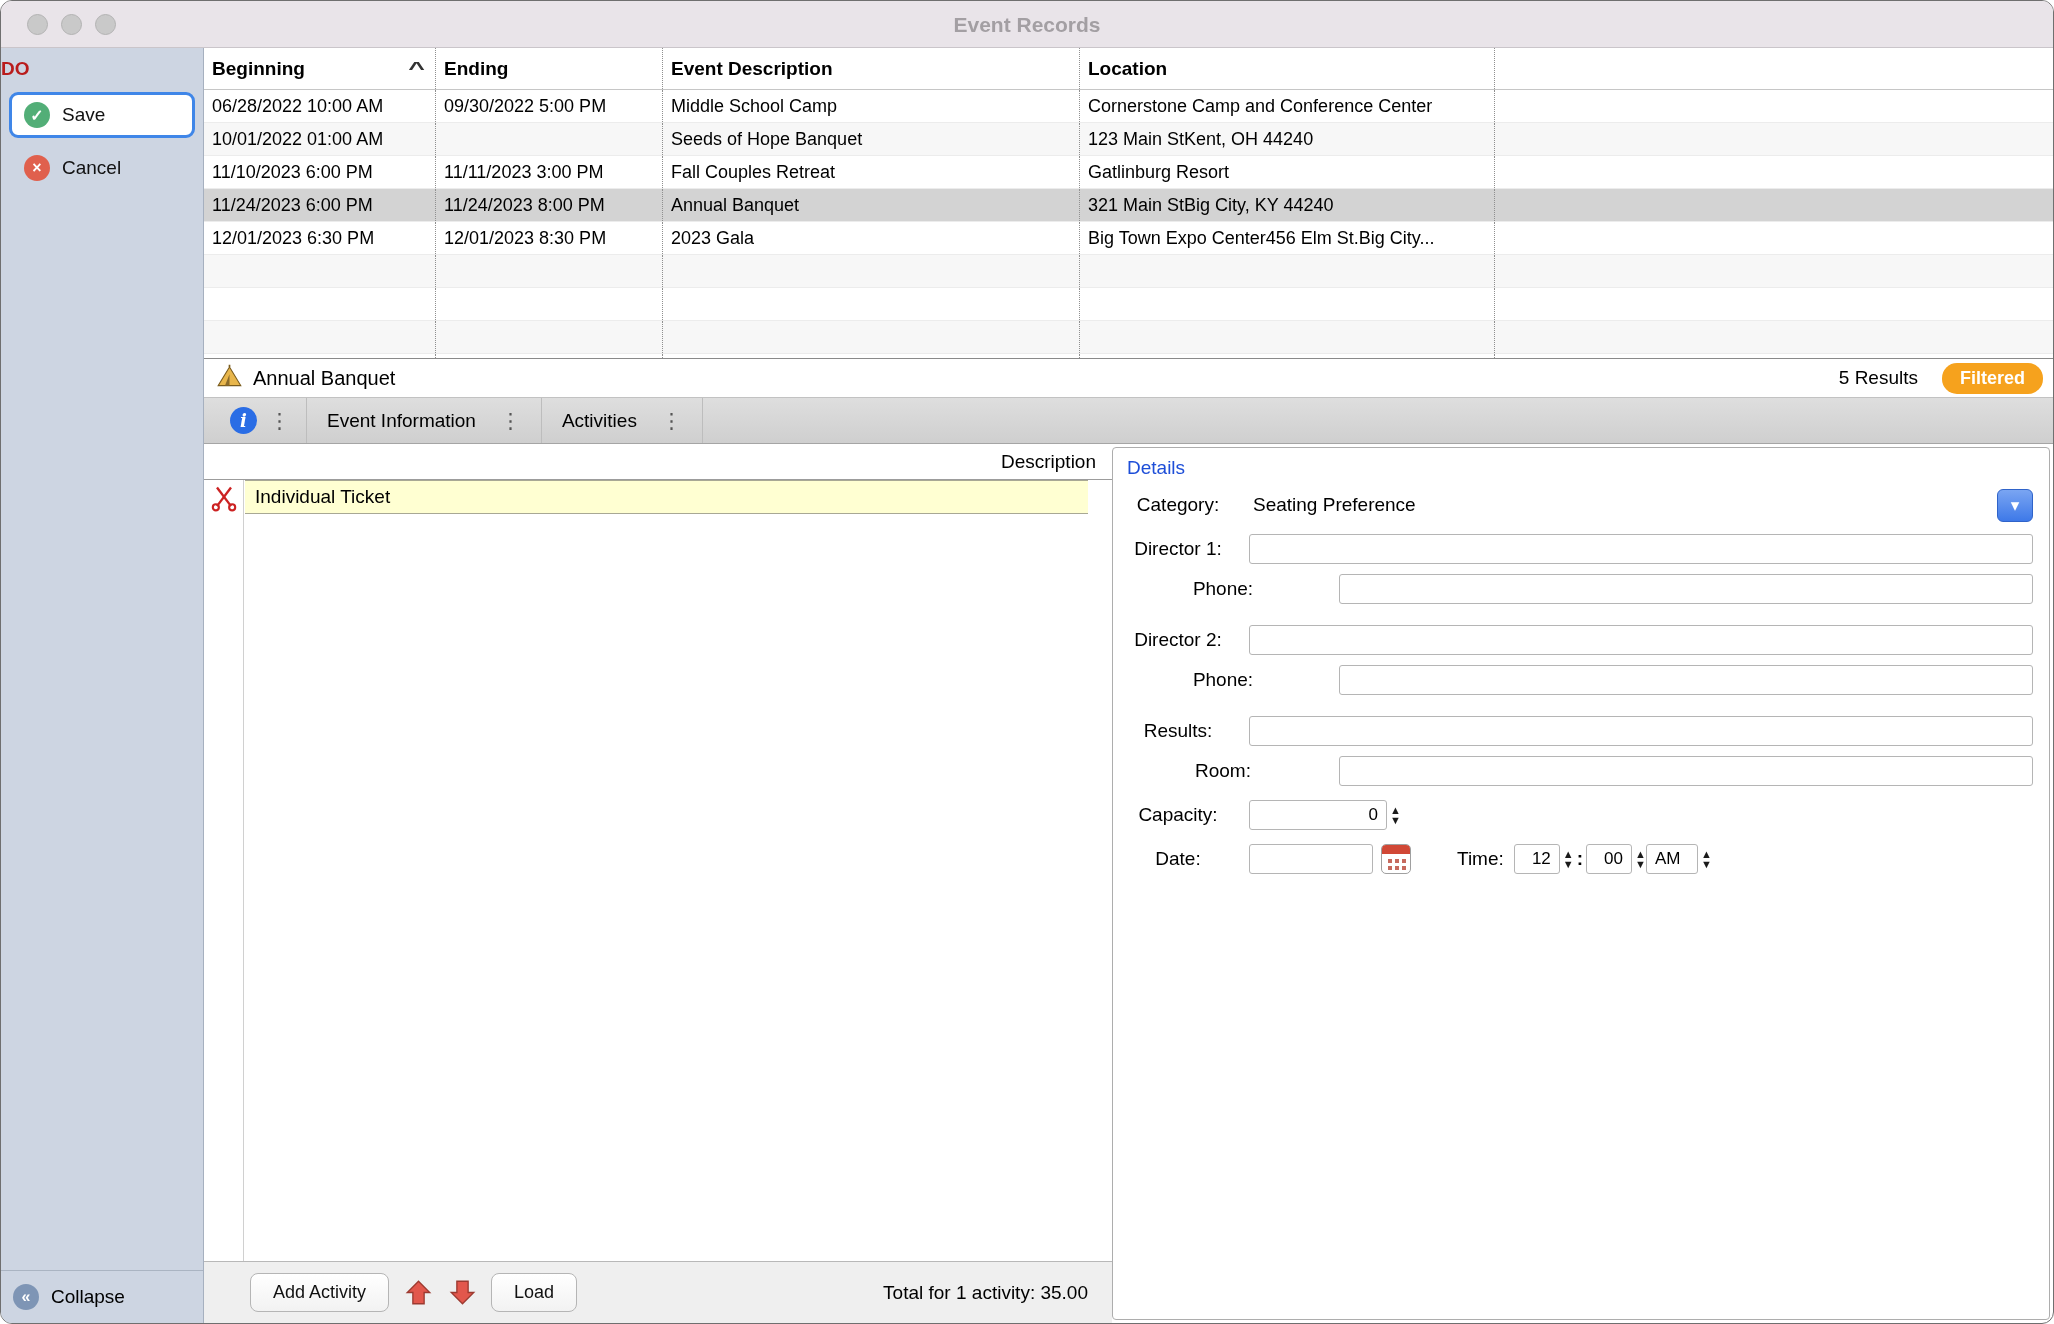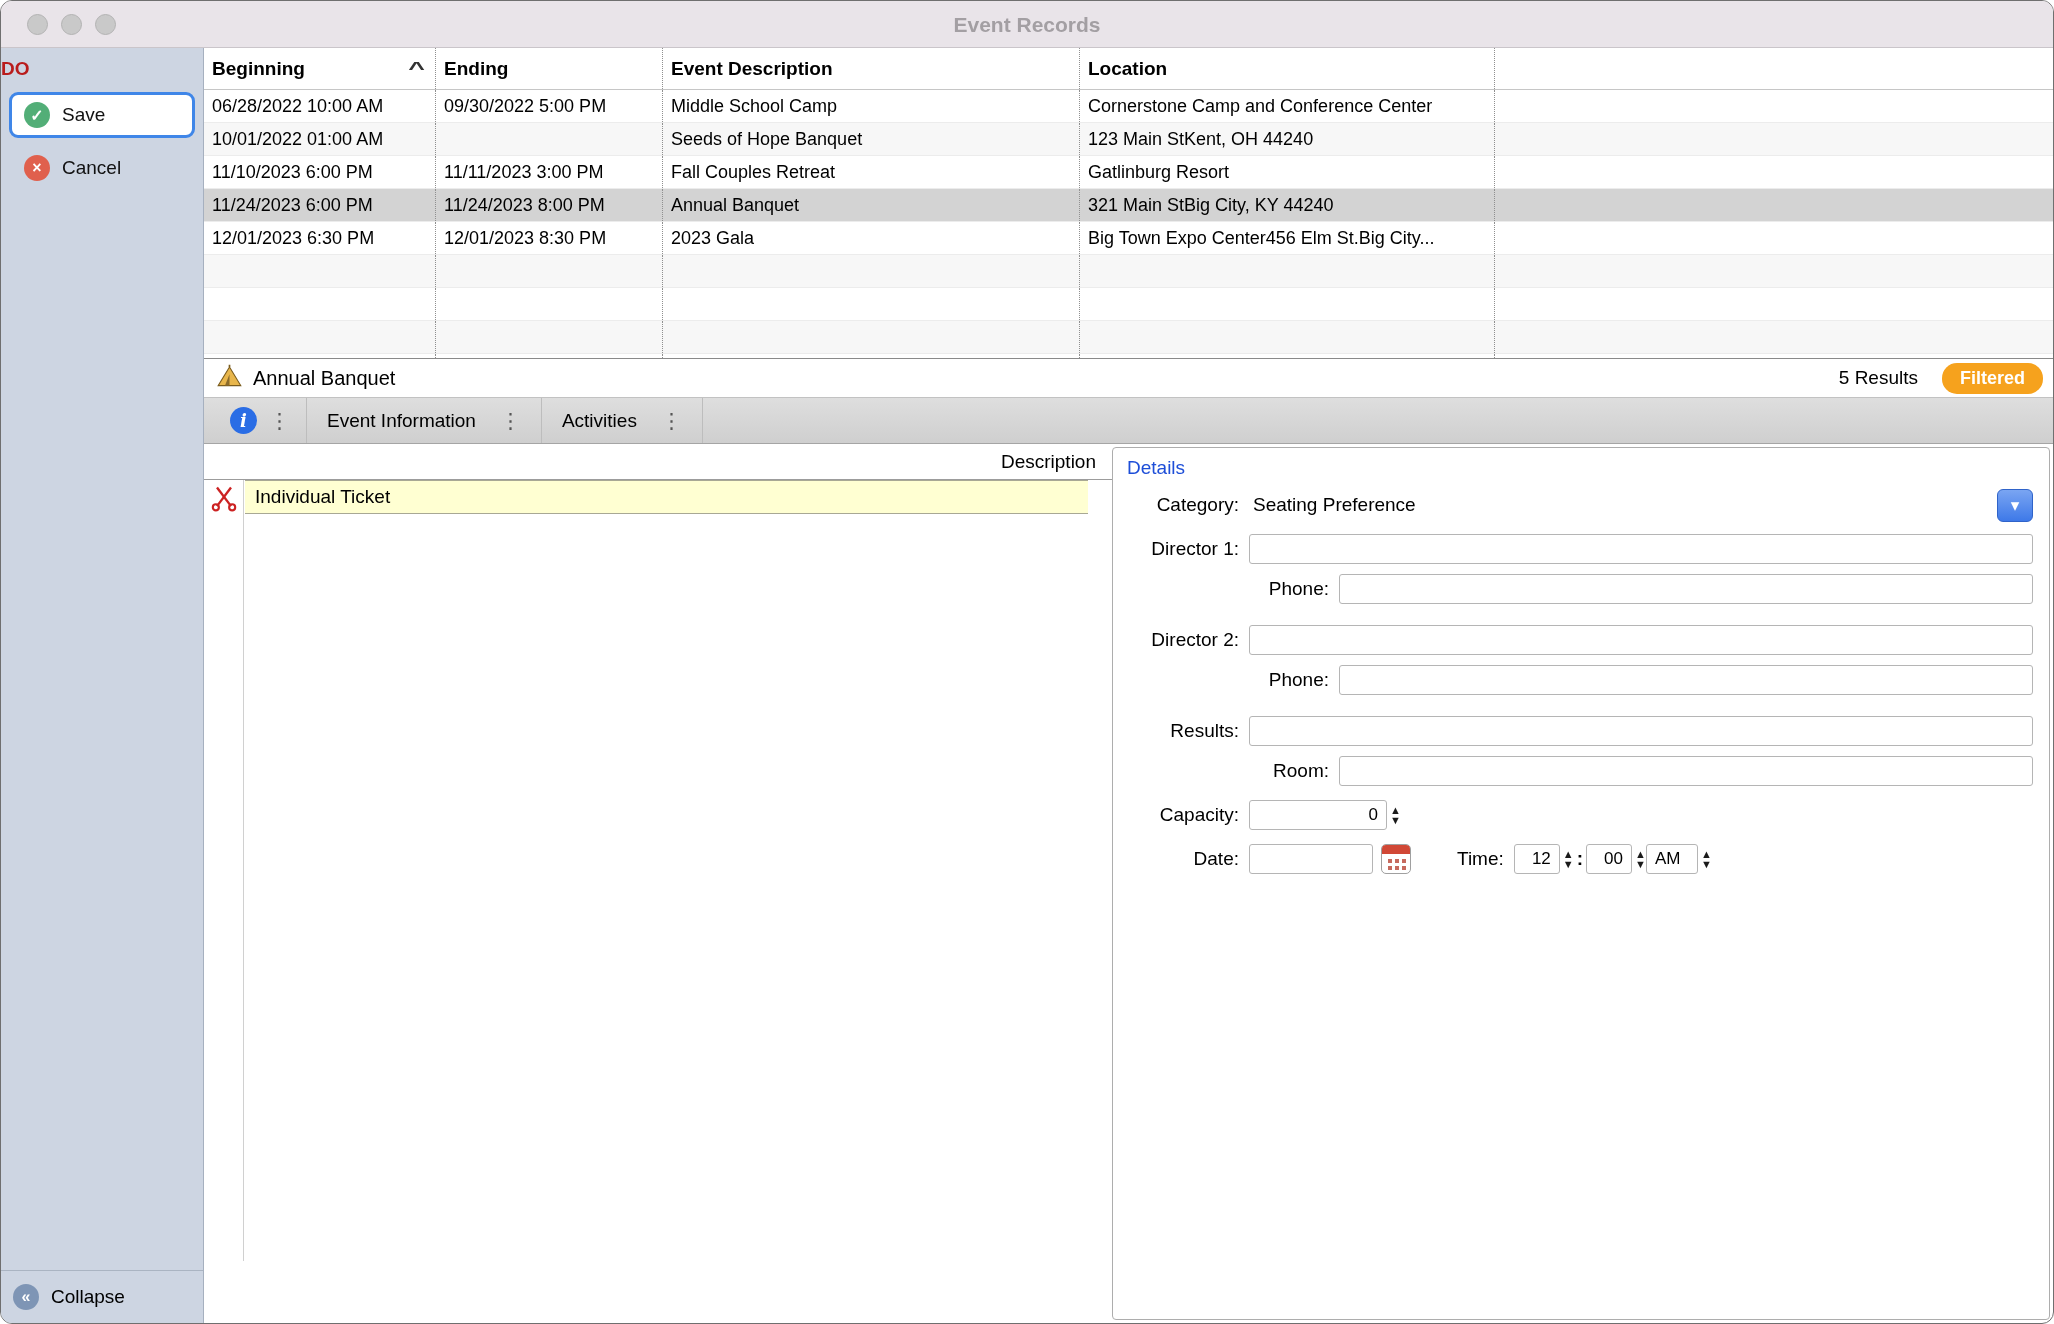--- a/index.html
+++ b/index.html
@@ -91,21 +91,21 @@
   .total-text { margin-left: auto; font-size: 19px; padding-right: 10px; }
 
   
   .details-panel { position: absolute; left: 1111px; top: 446px; right: 3px; bottom: 3px;
                    background: #fff; border: 1px solid #adadad; border-radius: 4px; overflow: hidden; }
   .details-header { padding: 9px 0 2px 14px; font-size: 19px; color: #1d4ed8; }
   .drows { padding: 4px 16px 0 4px; }
   .drow { display: flex; align-items: center; height: 40px; }
   .drow.gap { margin-top: 11px; }
   .drow.gap-sm { margin-top: 4px; }
-  .dlabel { width: 132px; text-align: right; padding-right: 10px; font-size: 19px; flex: none; }
+  .dlabel { width: 132px; text-align: center; padding-right: 10px; font-size: 19px; flex: none; }
   .dlabel.indent { width: 222px; }
   .dinput { flex: 1; height: 30px; border: 1px solid #b5b5b5; border-radius: 3px; font-size: 17px;
             padding: 0 8px; background: #fff; font-family: "Liberation Sans", sans-serif; outline: none; }
   .dvalue { font-size: 19px; margin-left: 4px; }
   .spacer { flex: 1; }
   .dropdown-btn { width: 36px; height: 33px; border-radius: 6px; border: 1px solid #2f63c9;
                   background: linear-gradient(#7aa5f2, #3e79e8); color: #fff; display: flex;
                   align-items: center; justify-content: center; font-size: 17px; flex: none; }
   .dinput.capacity { flex: none; width: 138px; text-align: right; }
   .dinput.date { flex: none; width: 124px; }
@@ -276,20 +276,35 @@
         <line x1="18" y1="3" x2="6" y2="19" stroke="#cc2222" stroke-width="2"></line>
         <circle cx="5" cy="20" r="2.6" fill="none" stroke="#cc2222" stroke-width="1.8"></circle>
         <circle cx="19" cy="20" r="2.6" fill="none" stroke="#cc2222" stroke-width="1.8"></circle>
       </svg>
     </div>
     <div class="activity-row">
       <span>Individual Ticket</span>
     </div>
   </div>
 
+  <div class="activity-footer">
+    <button class="btn">Add Activity</button>
+    <span class="arrow-btn">
+      <svg width="27" height="27" viewBox="0 0 24 24">
+        <path d="M12 2 L22 12 H17 V22 H7 V12 H2 Z" fill="#e2574c" stroke="#9c3a30" stroke-width="1.2"></path>
+      </svg>
+    </span>
+    <span class="arrow-btn">
+      <svg width="27" height="27" viewBox="0 0 24 24">
+        <path d="M12 2 L22 12 H17 V22 H7 V12 H2 Z" fill="#e2574c" stroke="#9c3a30" stroke-width="1.2" transform="rotate(180 12 12)"></path>
+      </svg>
+    </span>
+    <button class="btn">Load</button>
+    <span class="total-text">Total for 1 activity: 35.00</span>
+  </div>
 
   <div class="details-panel">
     <div class="details-header">Details</div>
     <div class="drows">
 
       <div class="drow">
         <span class="dlabel">Category:</span>
         <span class="dvalue">Seating Preference</span>
         <span class="spacer"></span>
         <span class="dropdown-btn">

